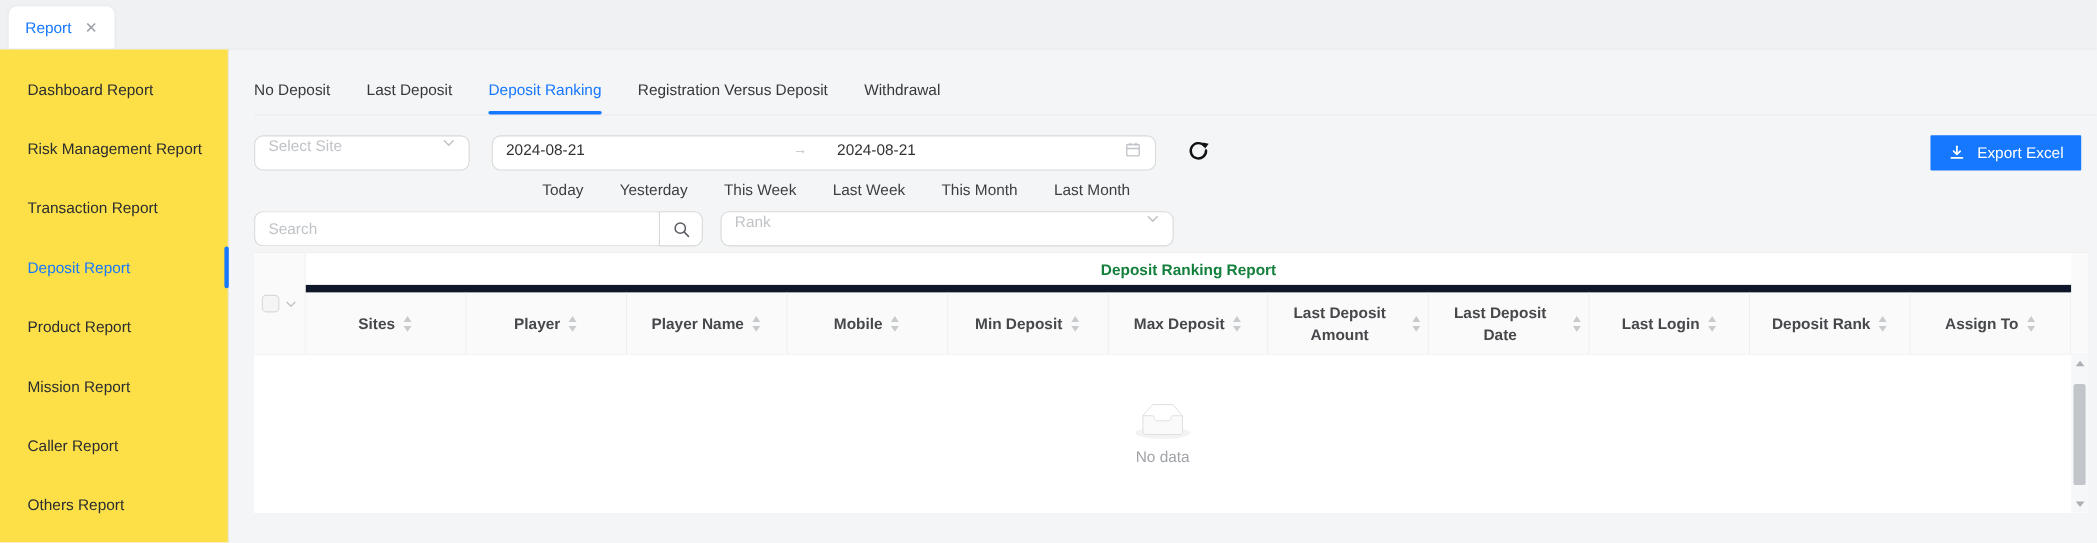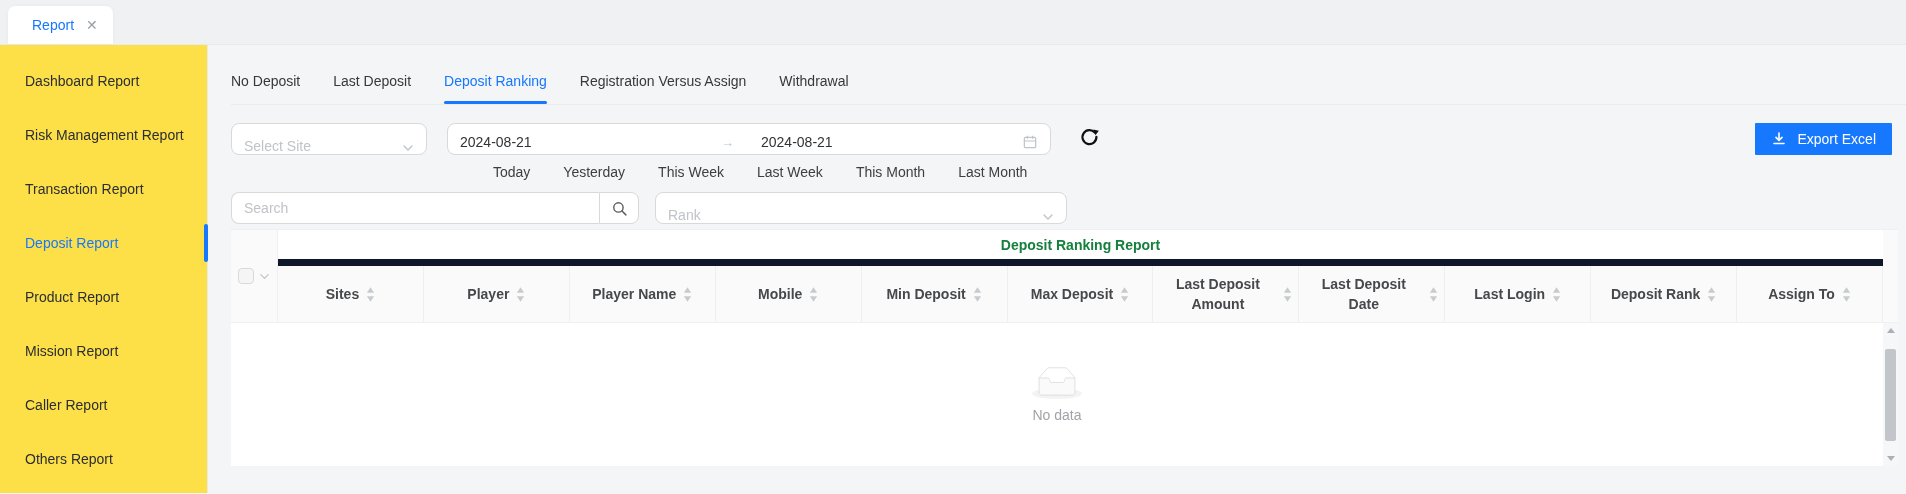--- a/index.html
+++ b/index.html
@@ -13,21 +13,21 @@
   .topbar {
     height:45px; background:#f0f1f3;
     border-bottom:1px solid #e8eaec;
     display:flex; align-items:flex-end; padding-left:8px;
   }
   .tab-chip {
     background:#fff; height:38px; border-radius:7px 7px 0 0;
     display:flex; align-items:center; gap:12px; padding:0 15px;
     box-shadow:0 0 4px rgba(0,0,0,.04);
   }
-  .tab-chip .chip-label { color:#1677ff; font-size:14px;margin-left:9px; }
+  .tab-chip .chip-label { color:#1677ff; font-size:14px; }
   .chip-close { color:#9aa0a6; font-size:14px; line-height:1; cursor:pointer; }
   
   .layout { display:flex; height:448px; }
   .sidebar {
     width:208px; flex:0 0 208px; border-right:1px solid #e7e9eb;
     padding-top:9px; background:#fde047;
   }
   .side-item {
     height:54px; display:flex; align-items:center; padding-left:25px;
     font-size:14px; color:#2b2d30; cursor:pointer; position:relative;
@@ -49,21 +49,21 @@
   }
   .tab.active { color:#1677ff; font-weight:500; }
   .tab.active::after {
     content:""; position:absolute; left:0; right:0; bottom:0;
     height:3px; background:#1677ff; border-radius:2px;
   }
   
   .filter-row { margin-top:18px; display:flex; align-items:center; }
   .ctl {
     height:32px; background:#fff; border:1px solid #d9d9d9; border-radius:8px;
-    display:flex; align-items:flex-end; font-size:14px;
+    display:flex; align-items:flex-start; font-size:14px;
   }
   .placeholder { color:#c0c3c7; }
   .select-site { width:196px; padding:0 12px; justify-content:space-between; cursor:pointer; }
   .range-picker { width:604px; margin-left:20px; padding:4px 12px; cursor:pointer; }
   .rp-date { flex:1; color:#303234; }
   .rp-date.end { padding-left:27px; }
   .rp-arrow { color:#bfc3c7; font-size:13px; }
   .refresh-btn { margin-left:28px; background:none; border:none; cursor:pointer; display:flex; align-items:center; }
   .export-btn {
     margin-left:auto; margin-right:14px; height:32px; padding:0 16px;
@@ -161,21 +161,21 @@
     <div class="side-item">Caller Report</div>
     <div class="side-item">Others Report</div>
   </div>
 
   <div class="main">
 
     <div class="tabs-row">
       <div class="tab">No Deposit</div>
       <div class="tab">Last Deposit</div>
       <div class="tab active">Deposit Ranking</div>
-      <div class="tab">Registration Versus Assign</div>
+      <div class="tab">Registration Versus Deposit</div>
       <div class="tab">Withdrawal</div>
     </div>
 
     <div class="filter-row">
       <div class="ctl select-site">
         <span class="placeholder">Select Site</span>
         <svg width="12" height="12" viewBox="0 0 12 12" fill="none">
             <path d="M2 4l4 4 4-4" stroke="#c0c3c7" stroke-width="1.4" stroke-linecap="round" stroke-linejoin="round"></path>
           </svg>
       </div>

